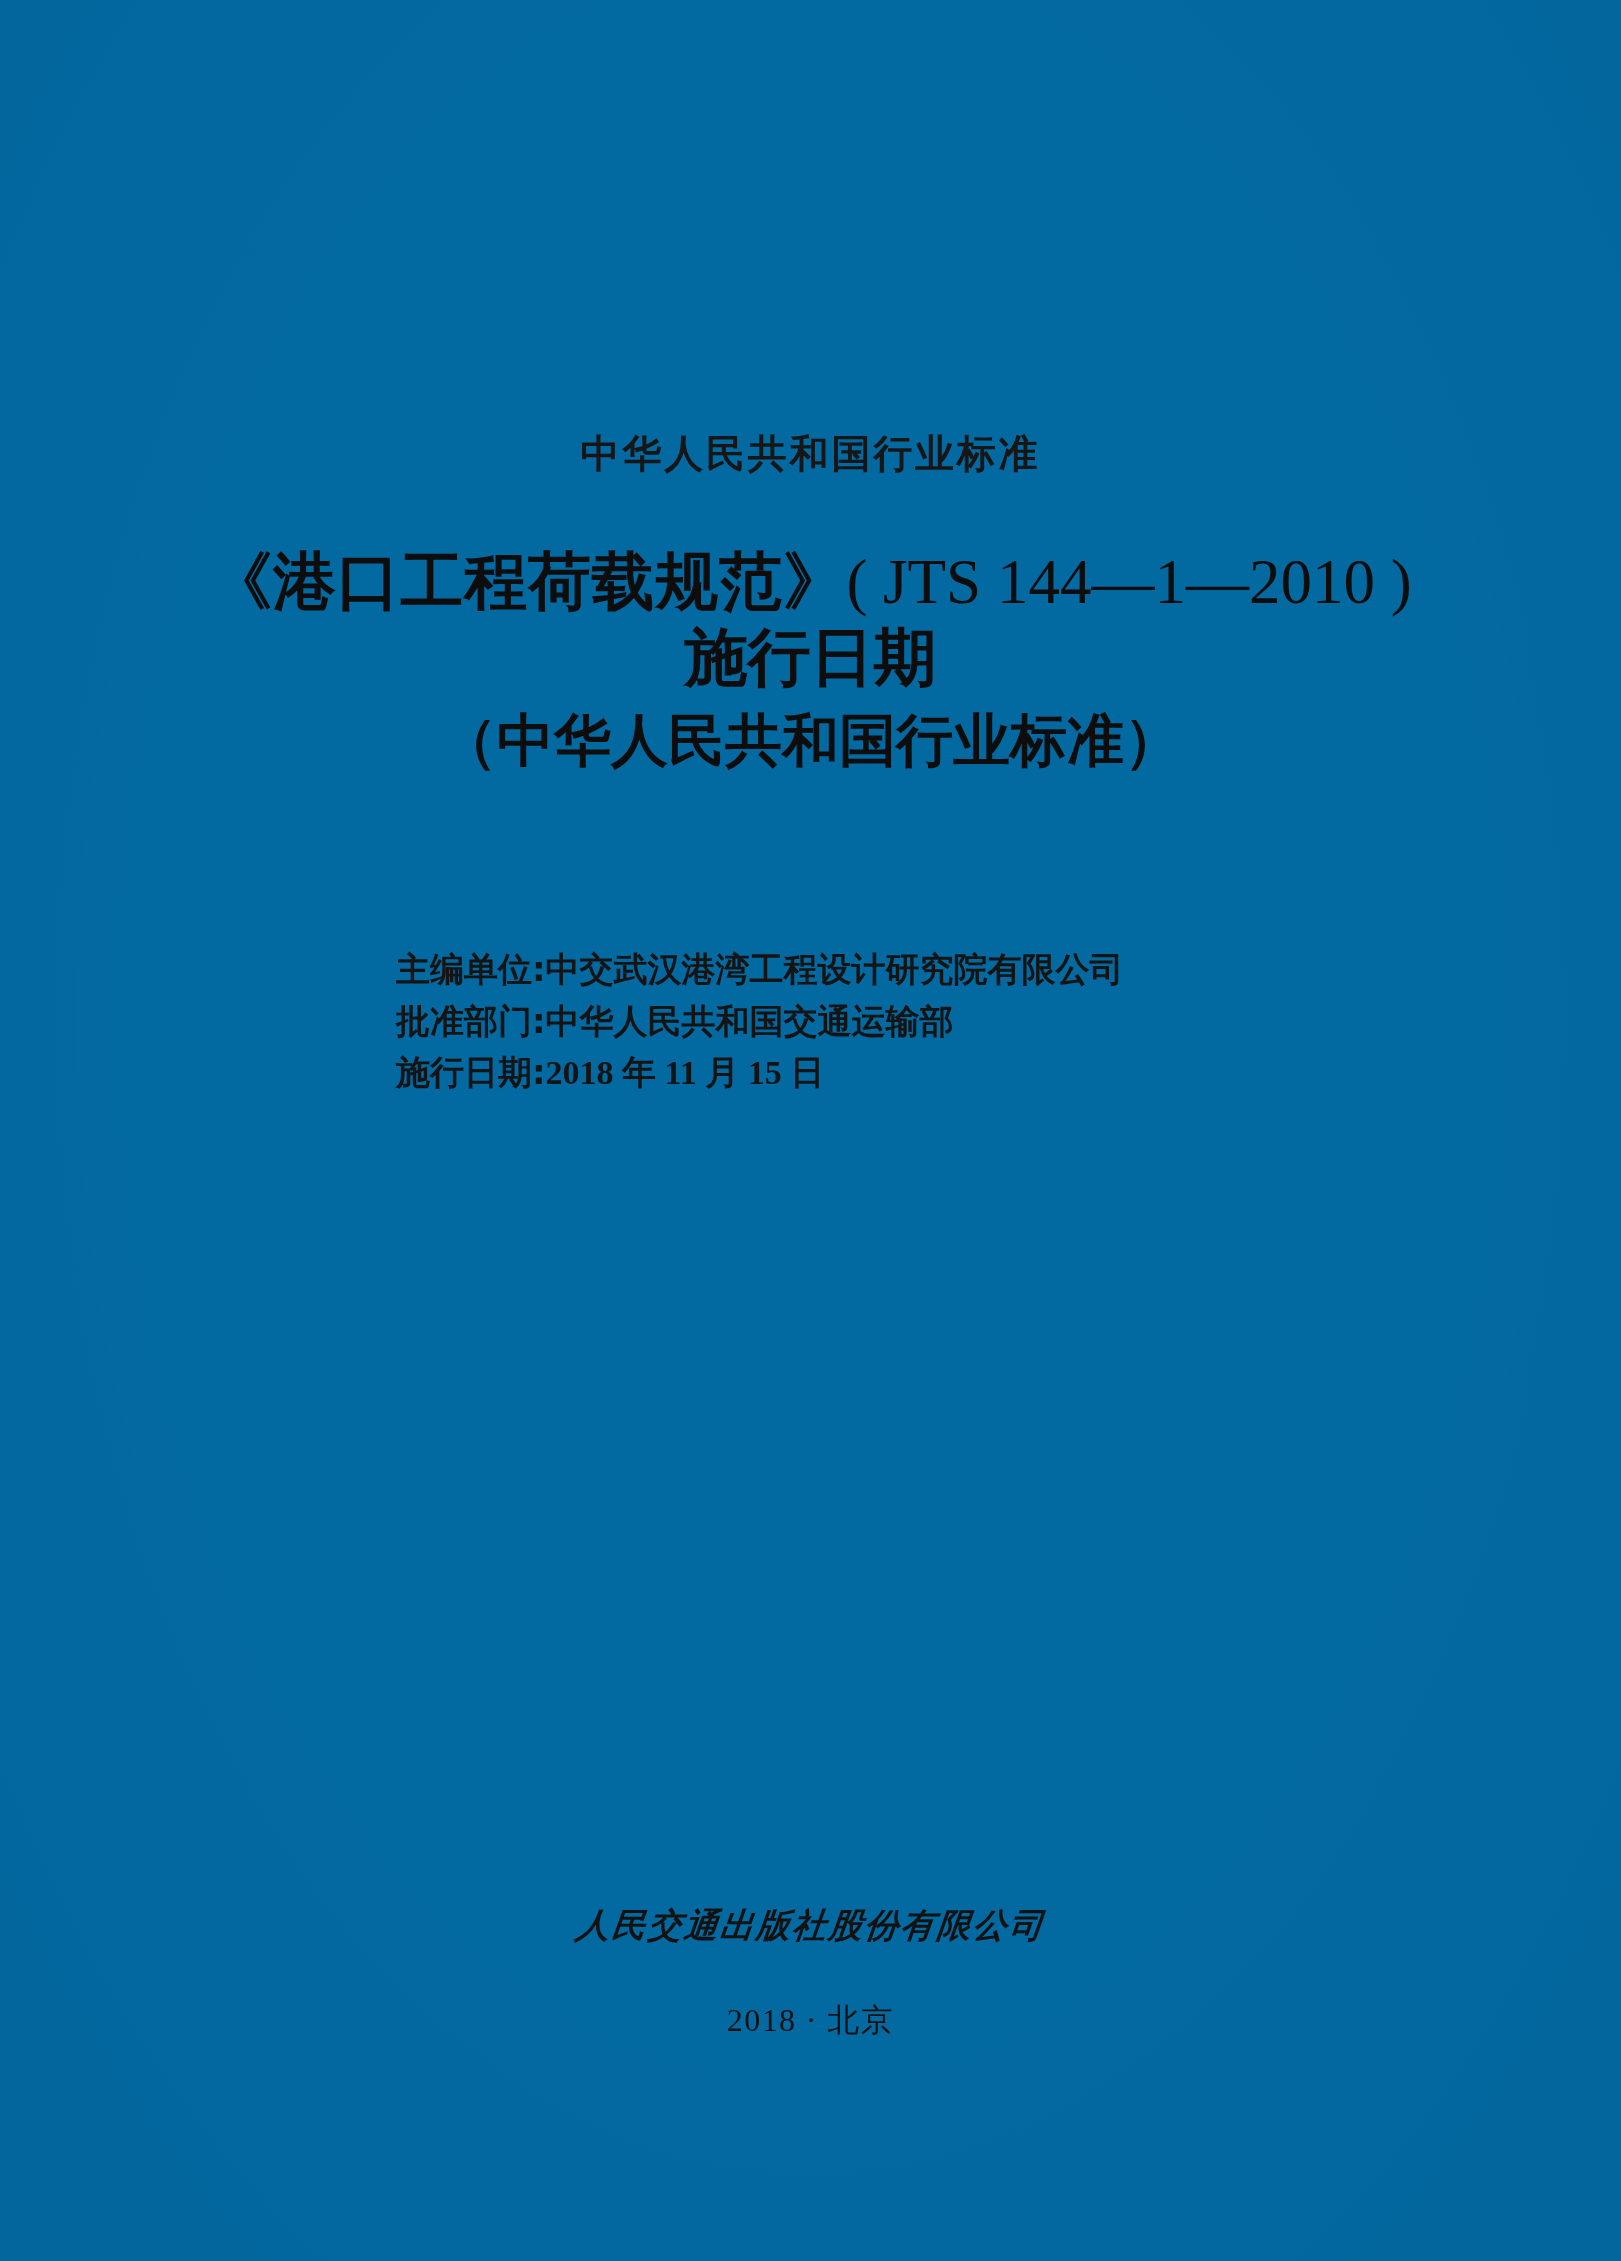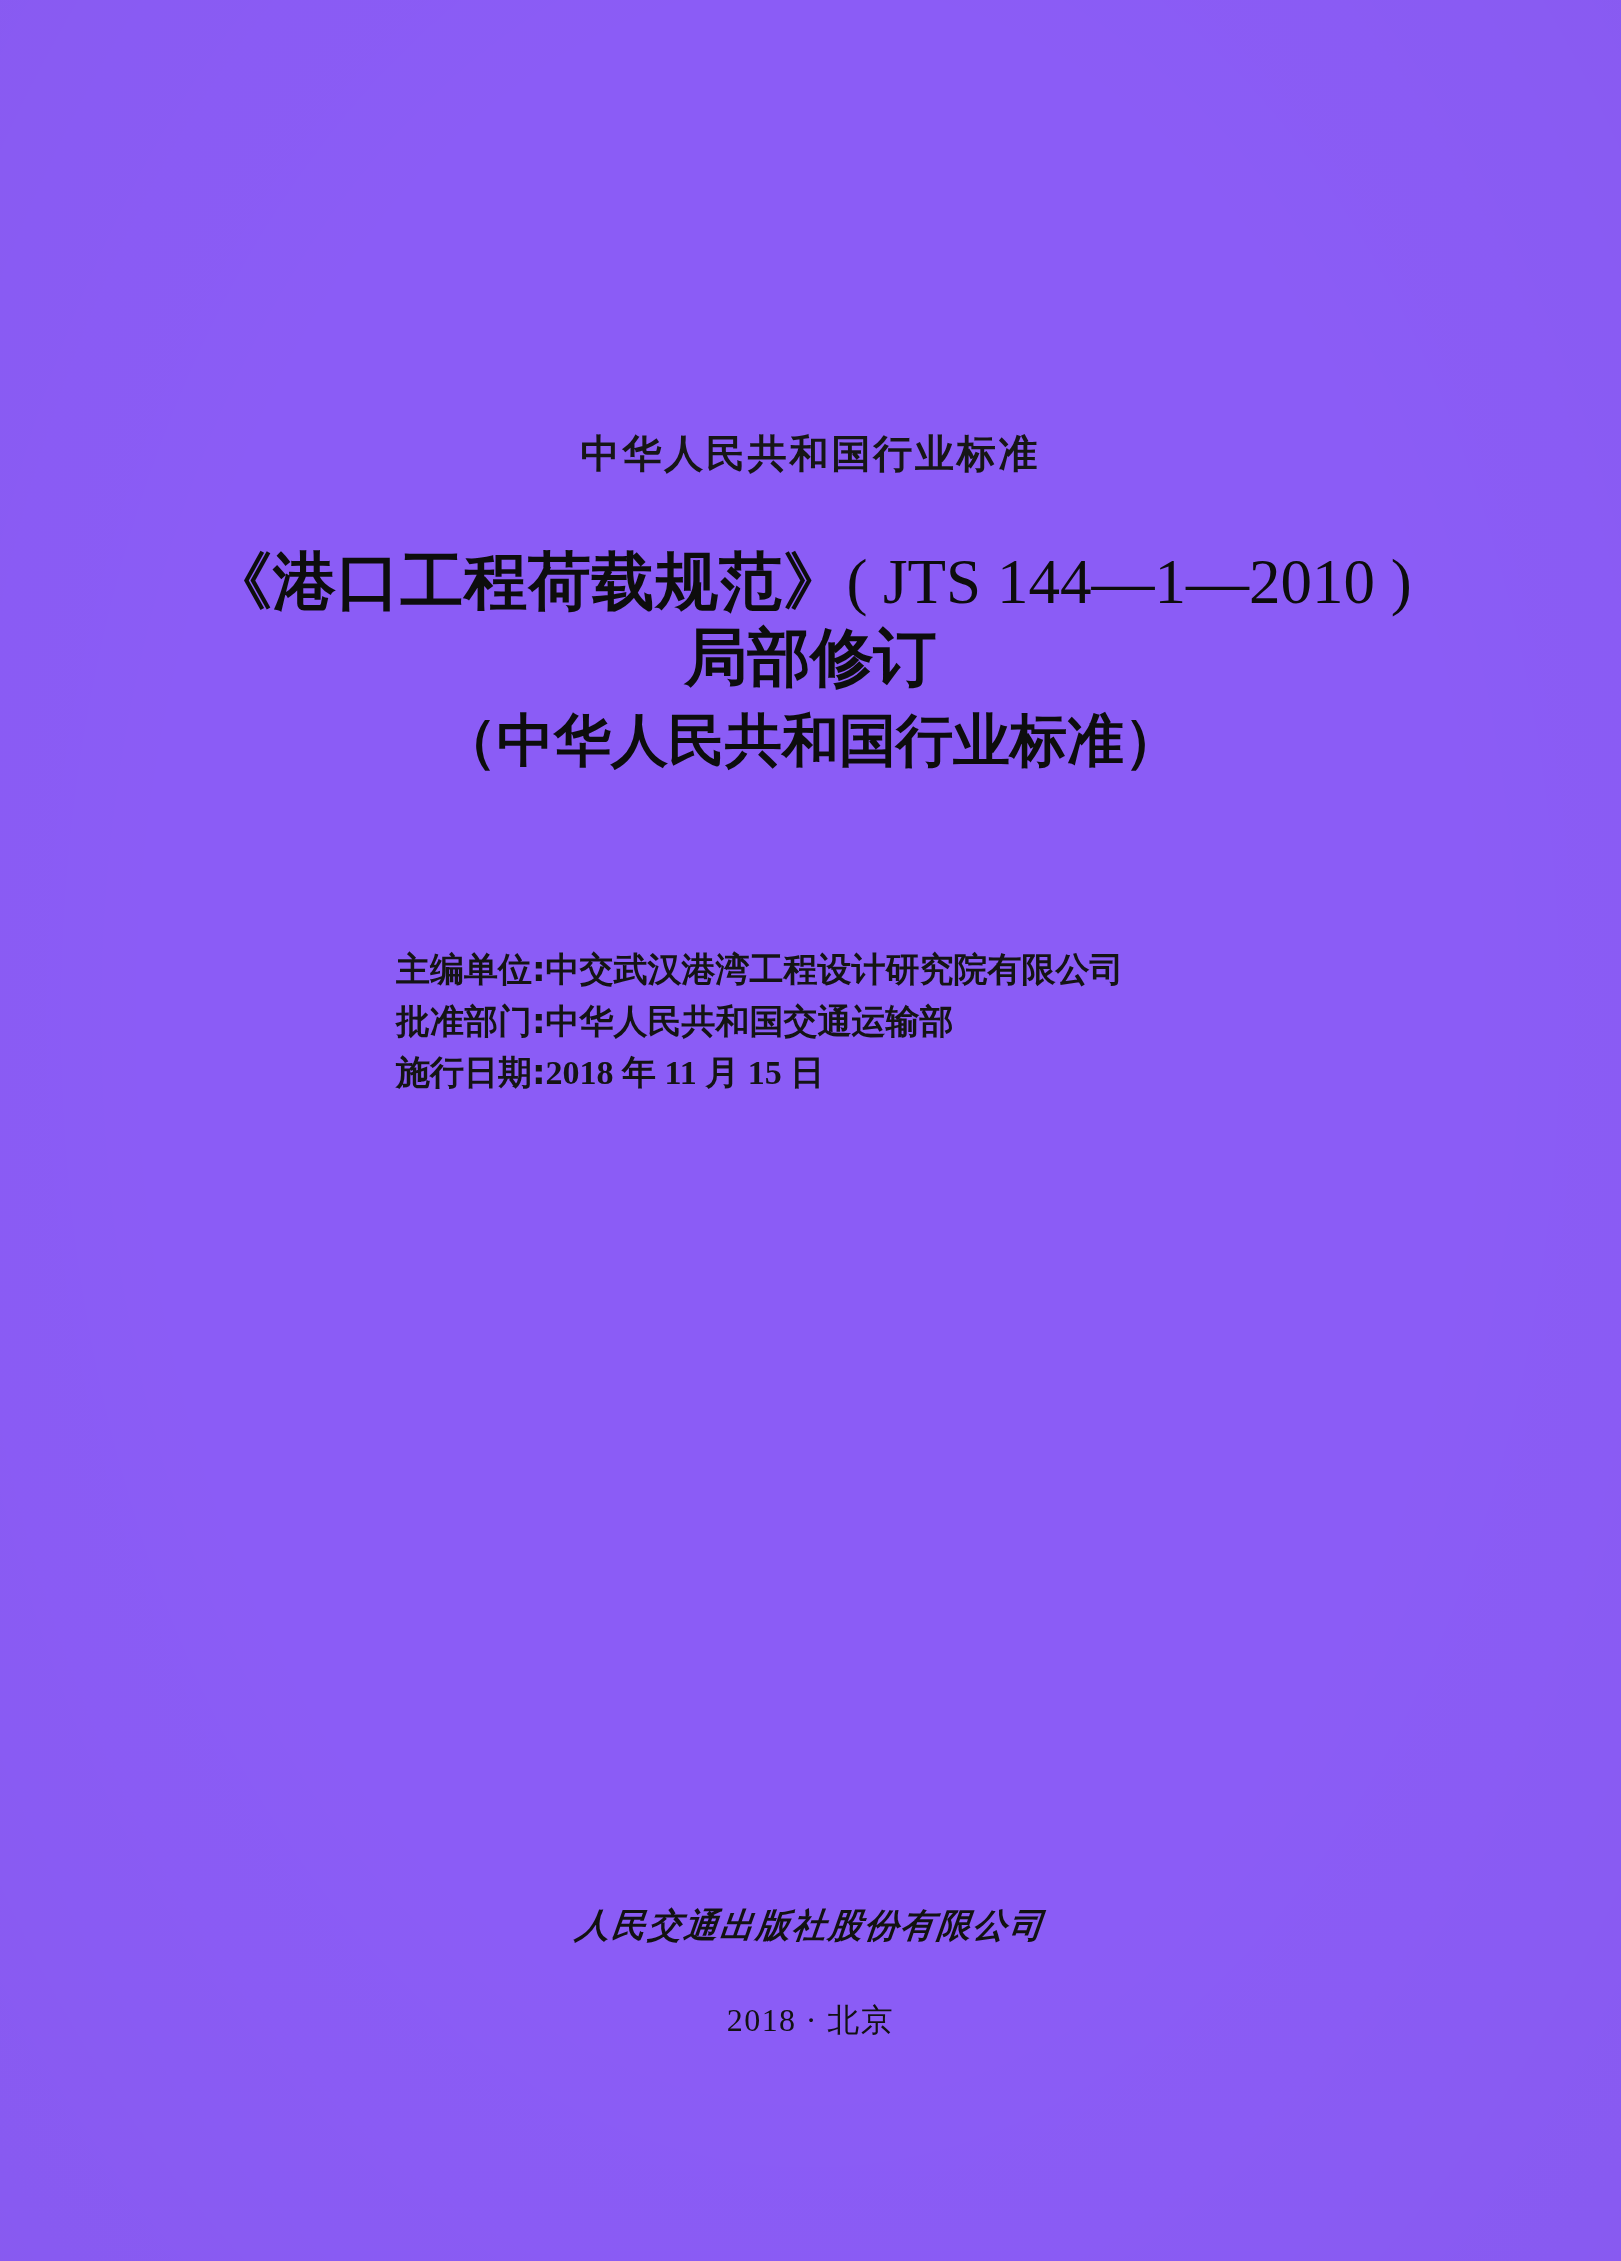--- a/index.html
+++ b/index.html
@@ -9,21 +9,21 @@
   }
   body {
     font-family: "Liberation Serif", "DejaVu Serif", serif;
     color: #111111;
   }
   .page {
     position: relative;
     width: 1621px;
     height: 2261px;
     margin: 0 auto;
-    background: #8b5cf6;
+    background: #0369a1;
     overflow: hidden;
   }
   
   .page::before {
     content: "";
     position: absolute;
     inset: 0;
     background:
       radial-gradient(ellipse at 50% 45%, rgba(255,255,255,0) 55%, rgba(0,0,0,0.025) 100%);
     pointer-events: none;
@@ -134,21 +134,21 @@
 
 <div class="page">
   <div class="content">
 
     <div class="std-label">中华人民共和国行业标准</div>
 
     <div class="title-block">
       <div class="title-line-1">
         <span>《港口工程荷载规范》</span><span class="code">( JTS 144—1—2010 )</span>
       </div>
-      <div class="title-line-2">局部修订</div>
+      <div class="title-line-2">施行日期</div>
       <div class="title-line-3">（中华人民共和国行业标准）</div>
     </div>
 
     <div class="meta-block">
       <div class="meta-row">
         <span>主编单位:</span><span>中交武汉港湾工程设计研究院有限公司</span>
       </div>
       <div class="meta-row">
         <span>批准部门:</span><span>中华人民共和国交通运输部</span>
       </div>

